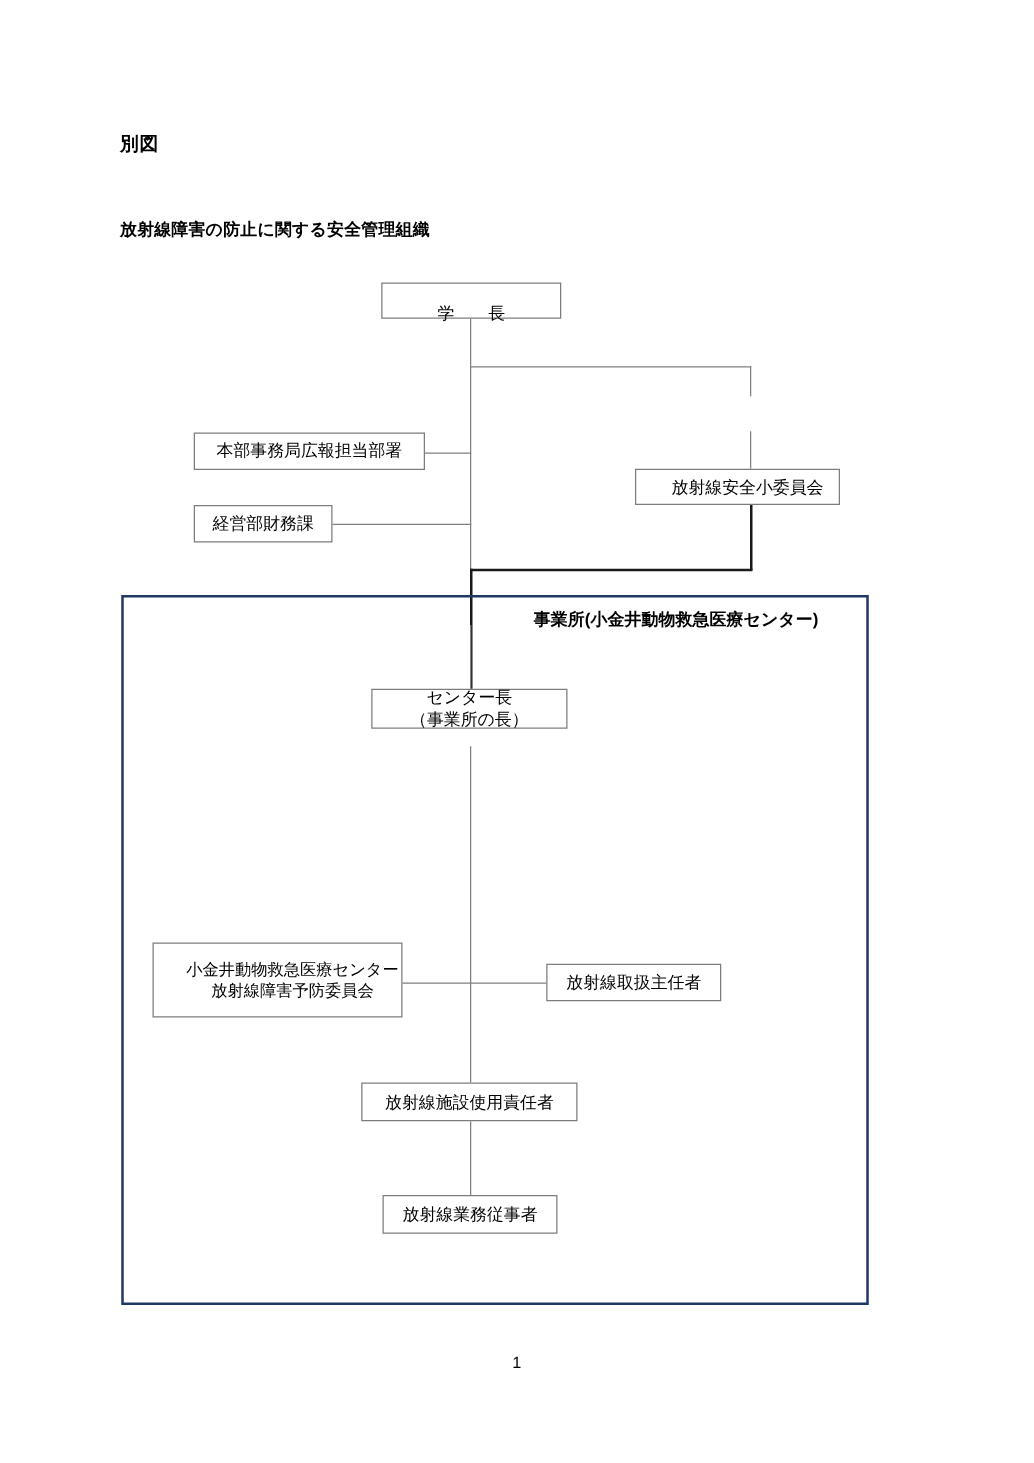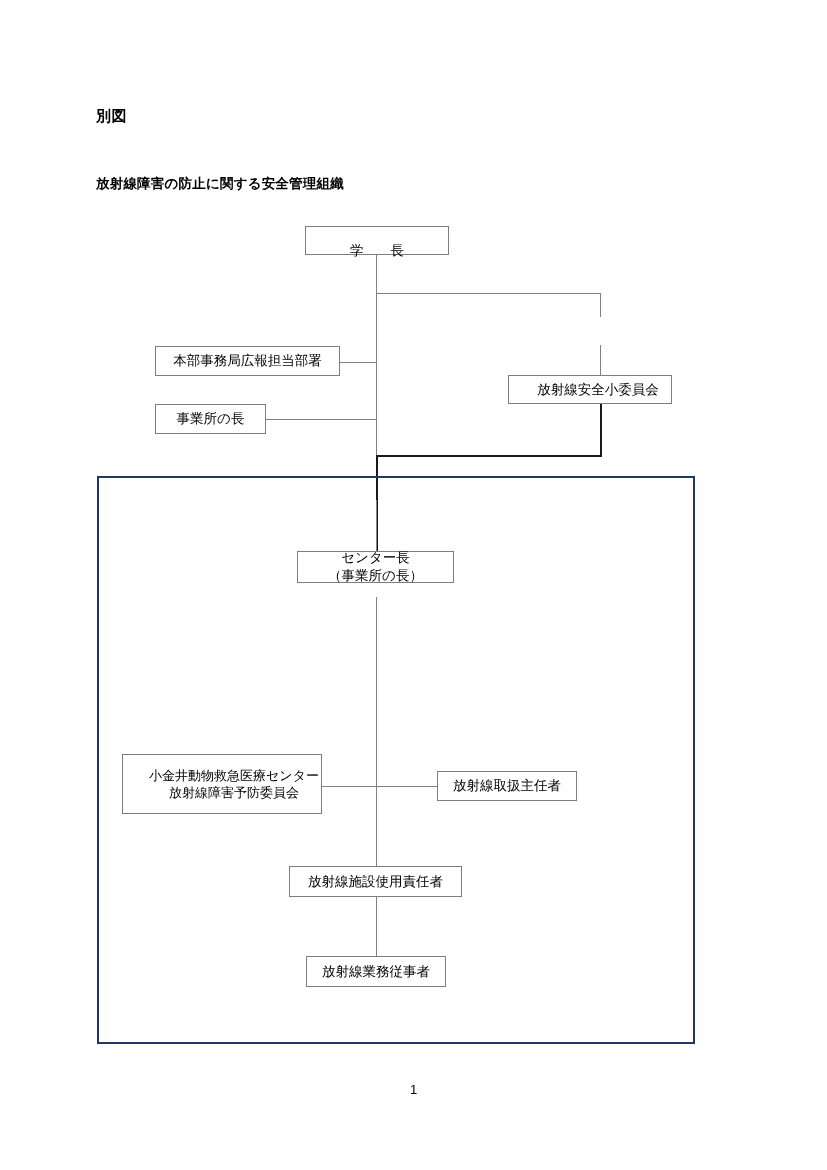--- a/index.html
+++ b/index.html
@@ -119,20 +119,21 @@
 </head>
 <body>
 
 <div id="page">
 
   <div class="doc-title">別図</div>
 
   <div class="doc-subtitle">放射線障害の防止に関する安全管理組織</div>
 
   <div class="facility-frame"></div>
+  <div class="facility-label">事業所(小金井動物救急医療センター)</div>
 
   <div class="ln-v" style="left:376px; top:255px; height:207px;"></div>
   <div class="ln-v dark" style="left:376px; top:455px; height:100px;"></div>
 
   <div class="ln-h" style="left:376px; top:293px; width:225px;"></div>
 
   <div class="ln-v" style="left:600px; top:293px; height:24px;"></div>
 
   <div class="ln-v" style="left:600px; top:345px; height:30px;"></div>
 
@@ -156,21 +157,21 @@
 
   <div class="node" style="left:508px; top:375px; width:164px; height:29px;padding-left:16px;">
     <span class="ln">放射線安全小委員会</span>
   </div>
 
   <div class="node" style="left:155px; top:346px; width:185px; height:30px;">
     <span class="ln">本部事務局広報担当部署</span>
   </div>
 
   <div class="node" style="left:155px; top:404px; width:111px; height:30px;">
-    <span class="ln">事業所の長</span>
+    <span class="ln">経営部財務課</span>
   </div>
 
   <div class="node" style="left:297px; top:551px; width:157px; height:32px;">
     <span class="ln">センター長</span>
     <span class="ln">（事業所の長）</span>
   </div>
 
   <div class="node" style="left:122px; top:754px; width:200px; height:60px; font-size:13px;padding-left:24px;">
     <span class="ln">小金井動物救急医療センター</span>
     <span class="ln">放射線障害予防委員会</span>

